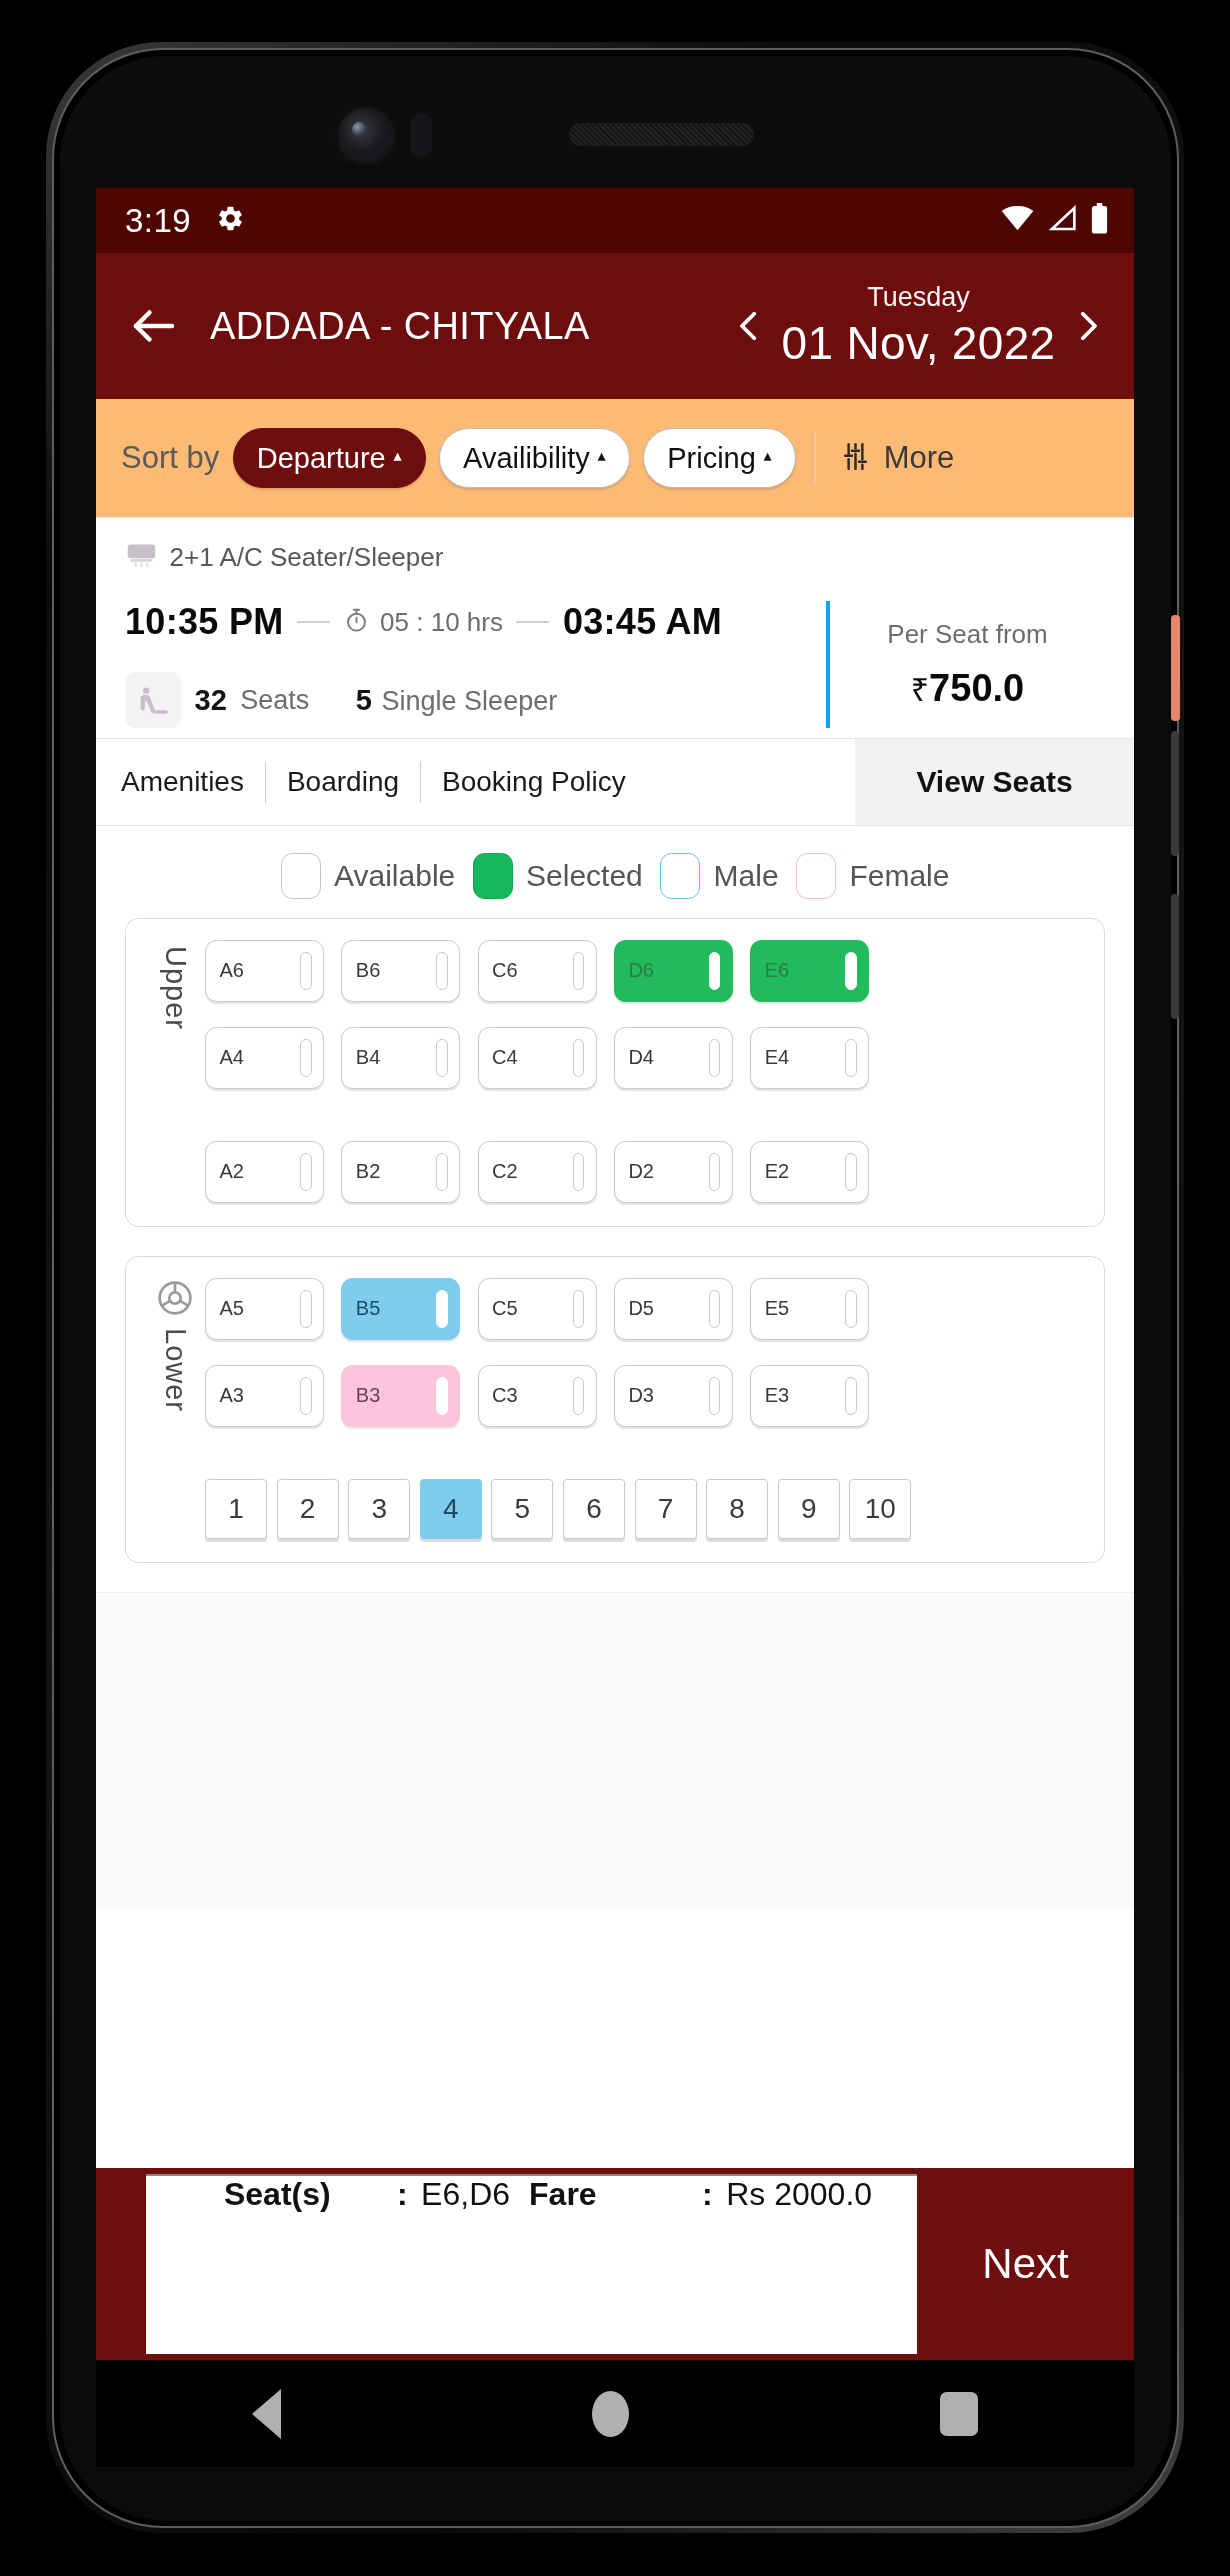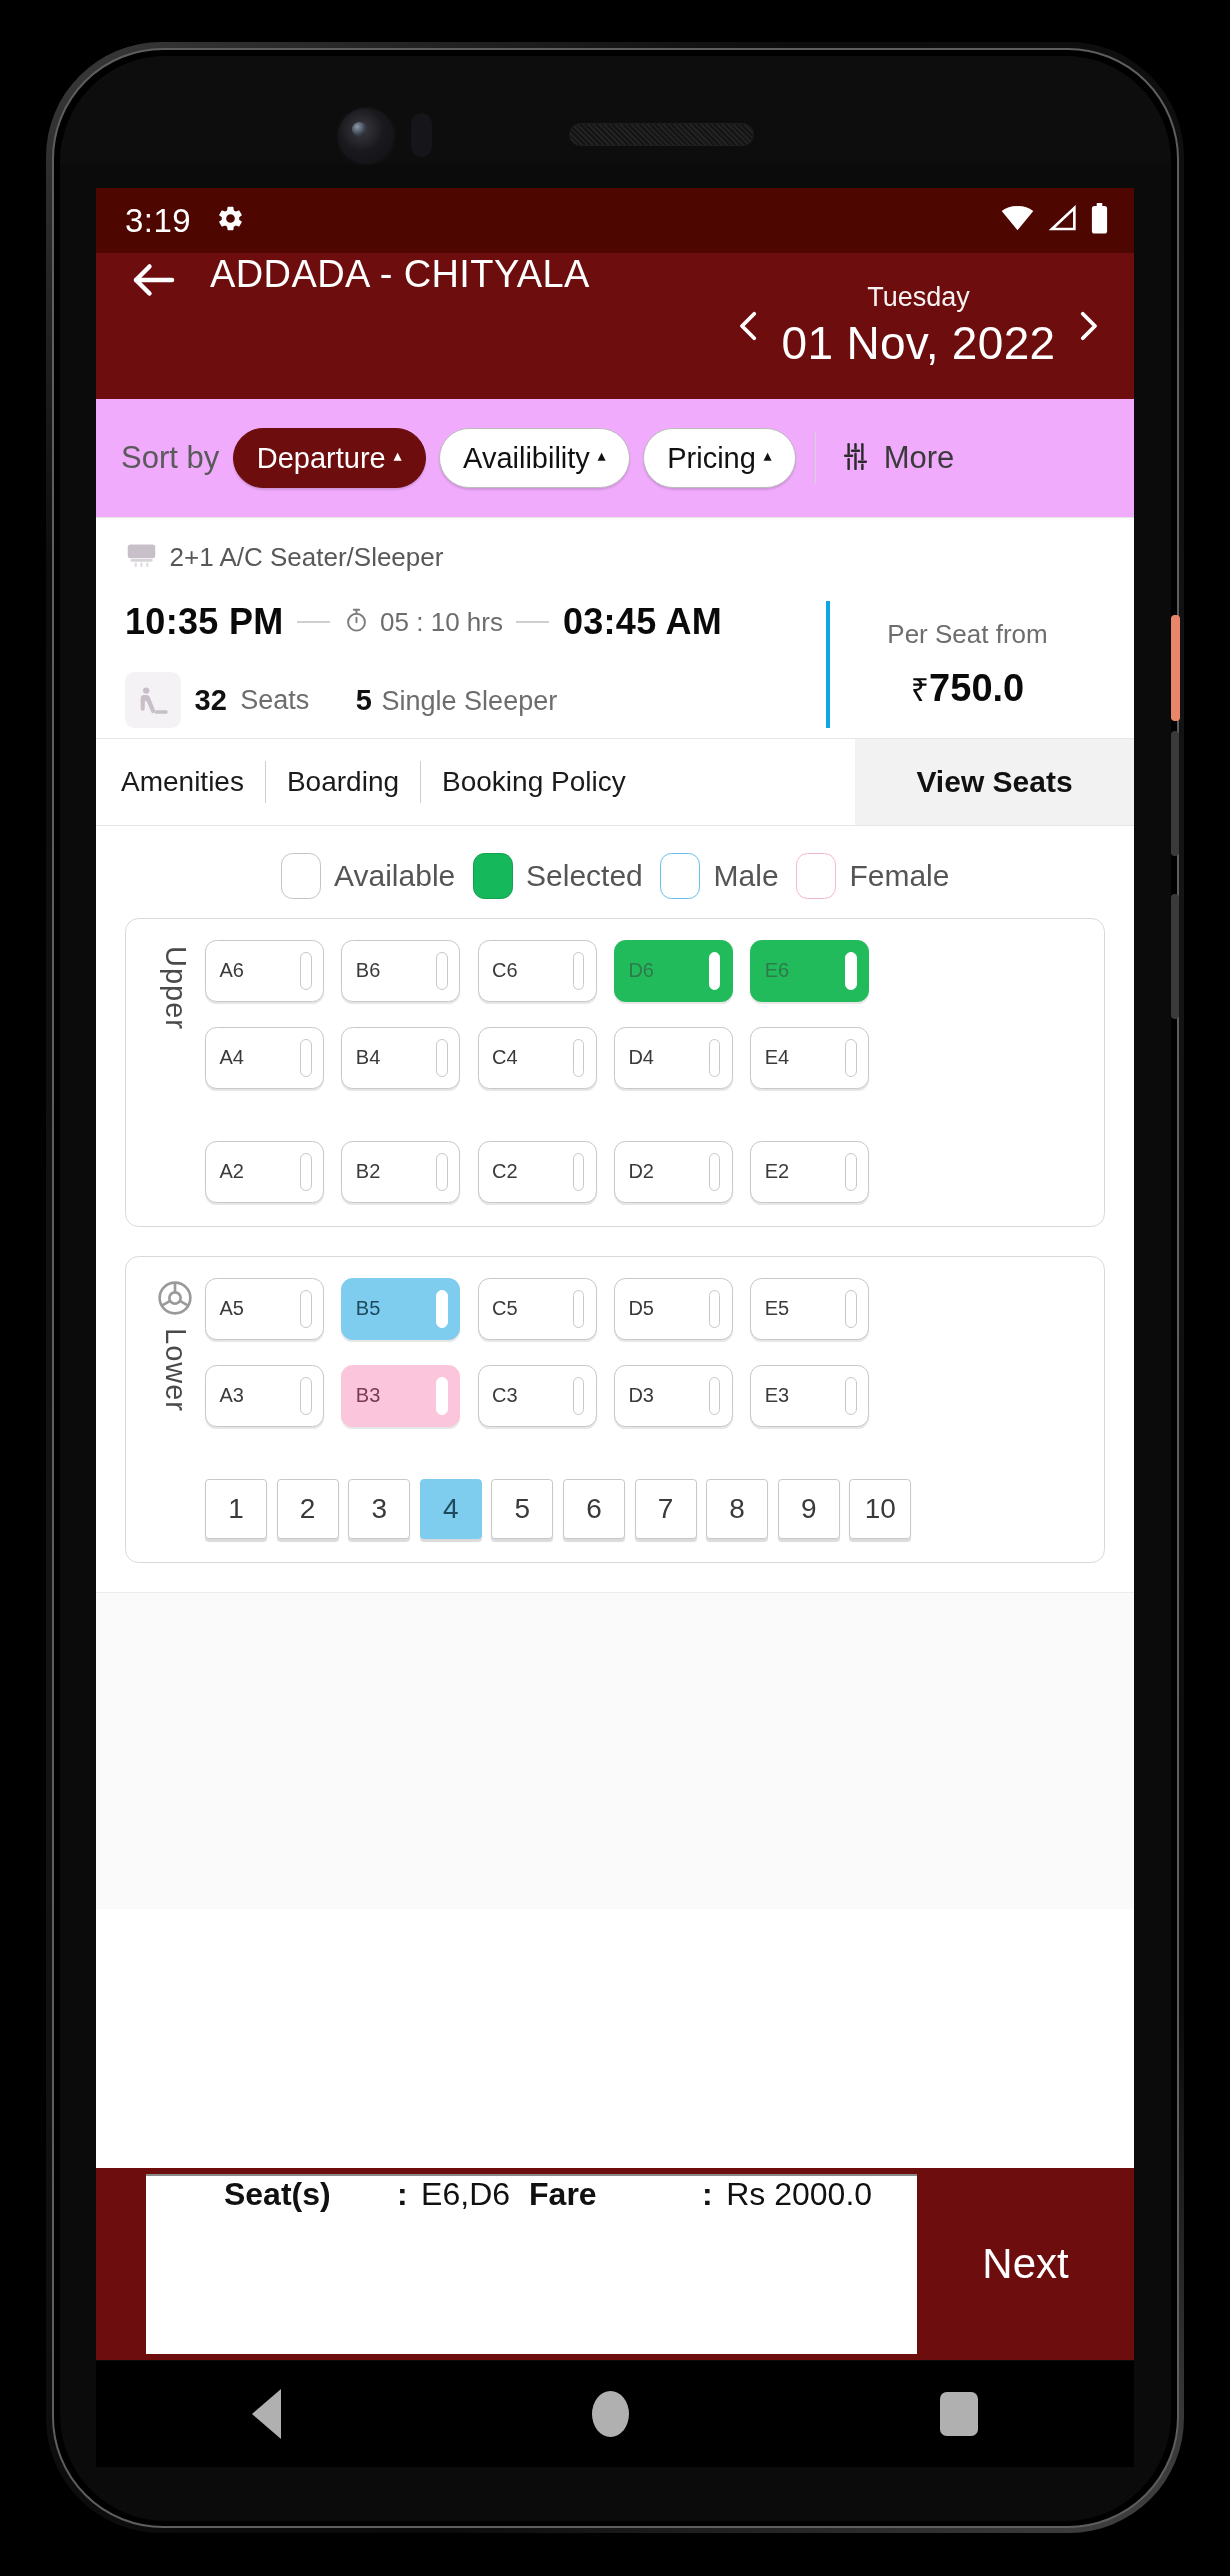--- a/index.html
+++ b/index.html
@@ -91,38 +91,38 @@
     display: flex; align-items: center;
     padding: 0 25px 0 29px; color: #fff;
   }
   #status-time { font-size: 33px; letter-spacing: 0.5px; }
   #status-gear { margin-left: 25px; font-size: 29px; line-height: 1; }
   #status-right { margin-left: auto; display: flex; align-items: center; gap: 13.5px; }
 
   
   #app-bar {
     height: 146px; background: #6d0d0d;
-    display: flex; padding: 0 25px 0 31px;
+    display: flex; align-items: center; padding: 0 25px 0 31px;
   }
   #back-arrow { width: 54px; height: 54px; flex: none; }
   #route-title {
     color: #fff; font-size: 38px; margin-left: 29px;
     letter-spacing: 0.4px; white-space: nowrap;
   }
   #date-block {
     margin-left: auto; display: flex; align-items: center; gap: 5.8px;
   }
   .date-chevron { width: 42px; height: 42px; flex: none; cursor: pointer; }
   #date-text { text-align: center; color:#fff; padding: 0 5.8px; }
   #date-weekday { font-size: 27px; opacity: 0.95; line-height: 1.35; }
   #date-full { font-size: 46px; line-height: 1.25; letter-spacing: 0.3px; }
 
   
   #sort-bar {
-    height: 119px; background:#f0abfc;
+    height: 119px; background:#fdba74;
     display:flex; align-items:center; padding: 0 19px 0 25px;
     border-bottom: 1px solid #e6e6e6;
     gap: 13.5px;
   }
   #sort-label { font-size: 31px; color:#5a5a5a; }
   .sort-chip {
     border: 1.4px solid #bcbcbc; border-radius: 38px;
     height: 60px; padding: 0 23px;
     display: flex; align-items: center; gap: 7.7px;
     font-size: 29px; color: #111; background: #fff;

